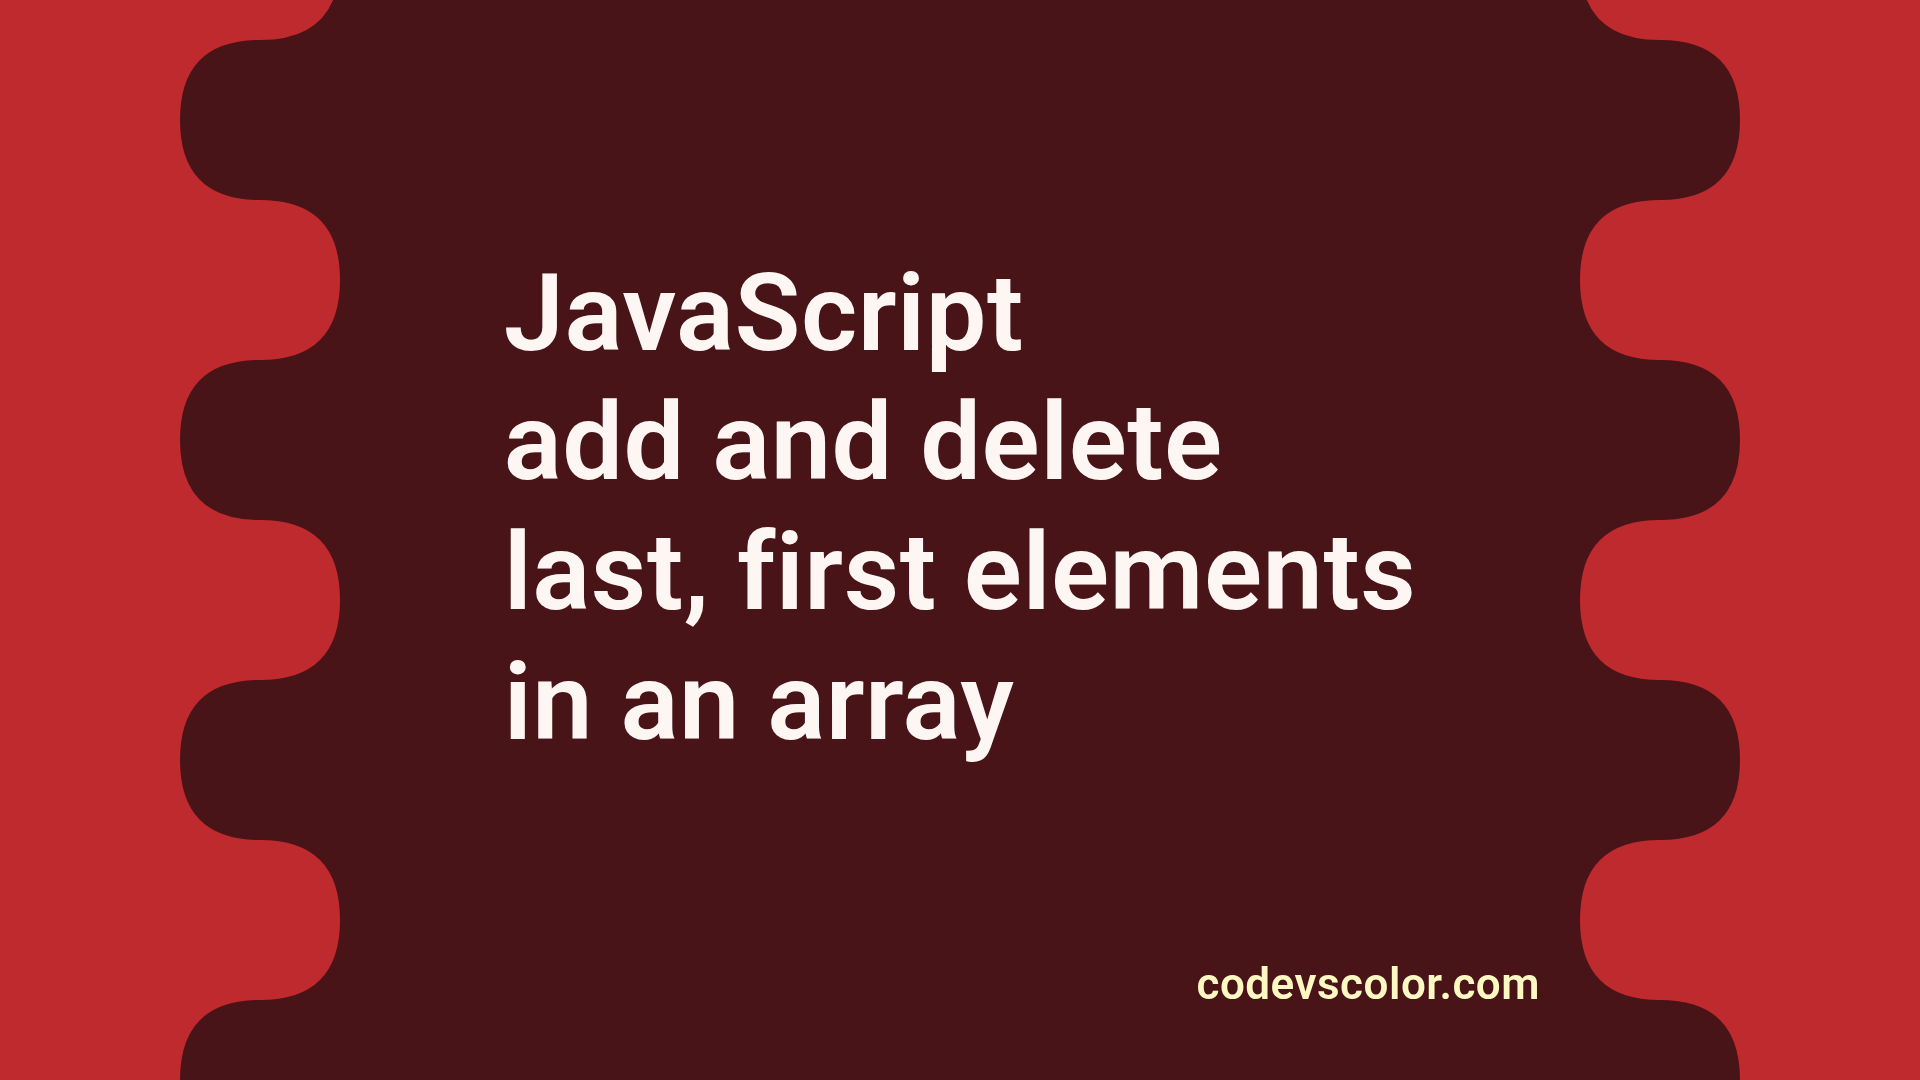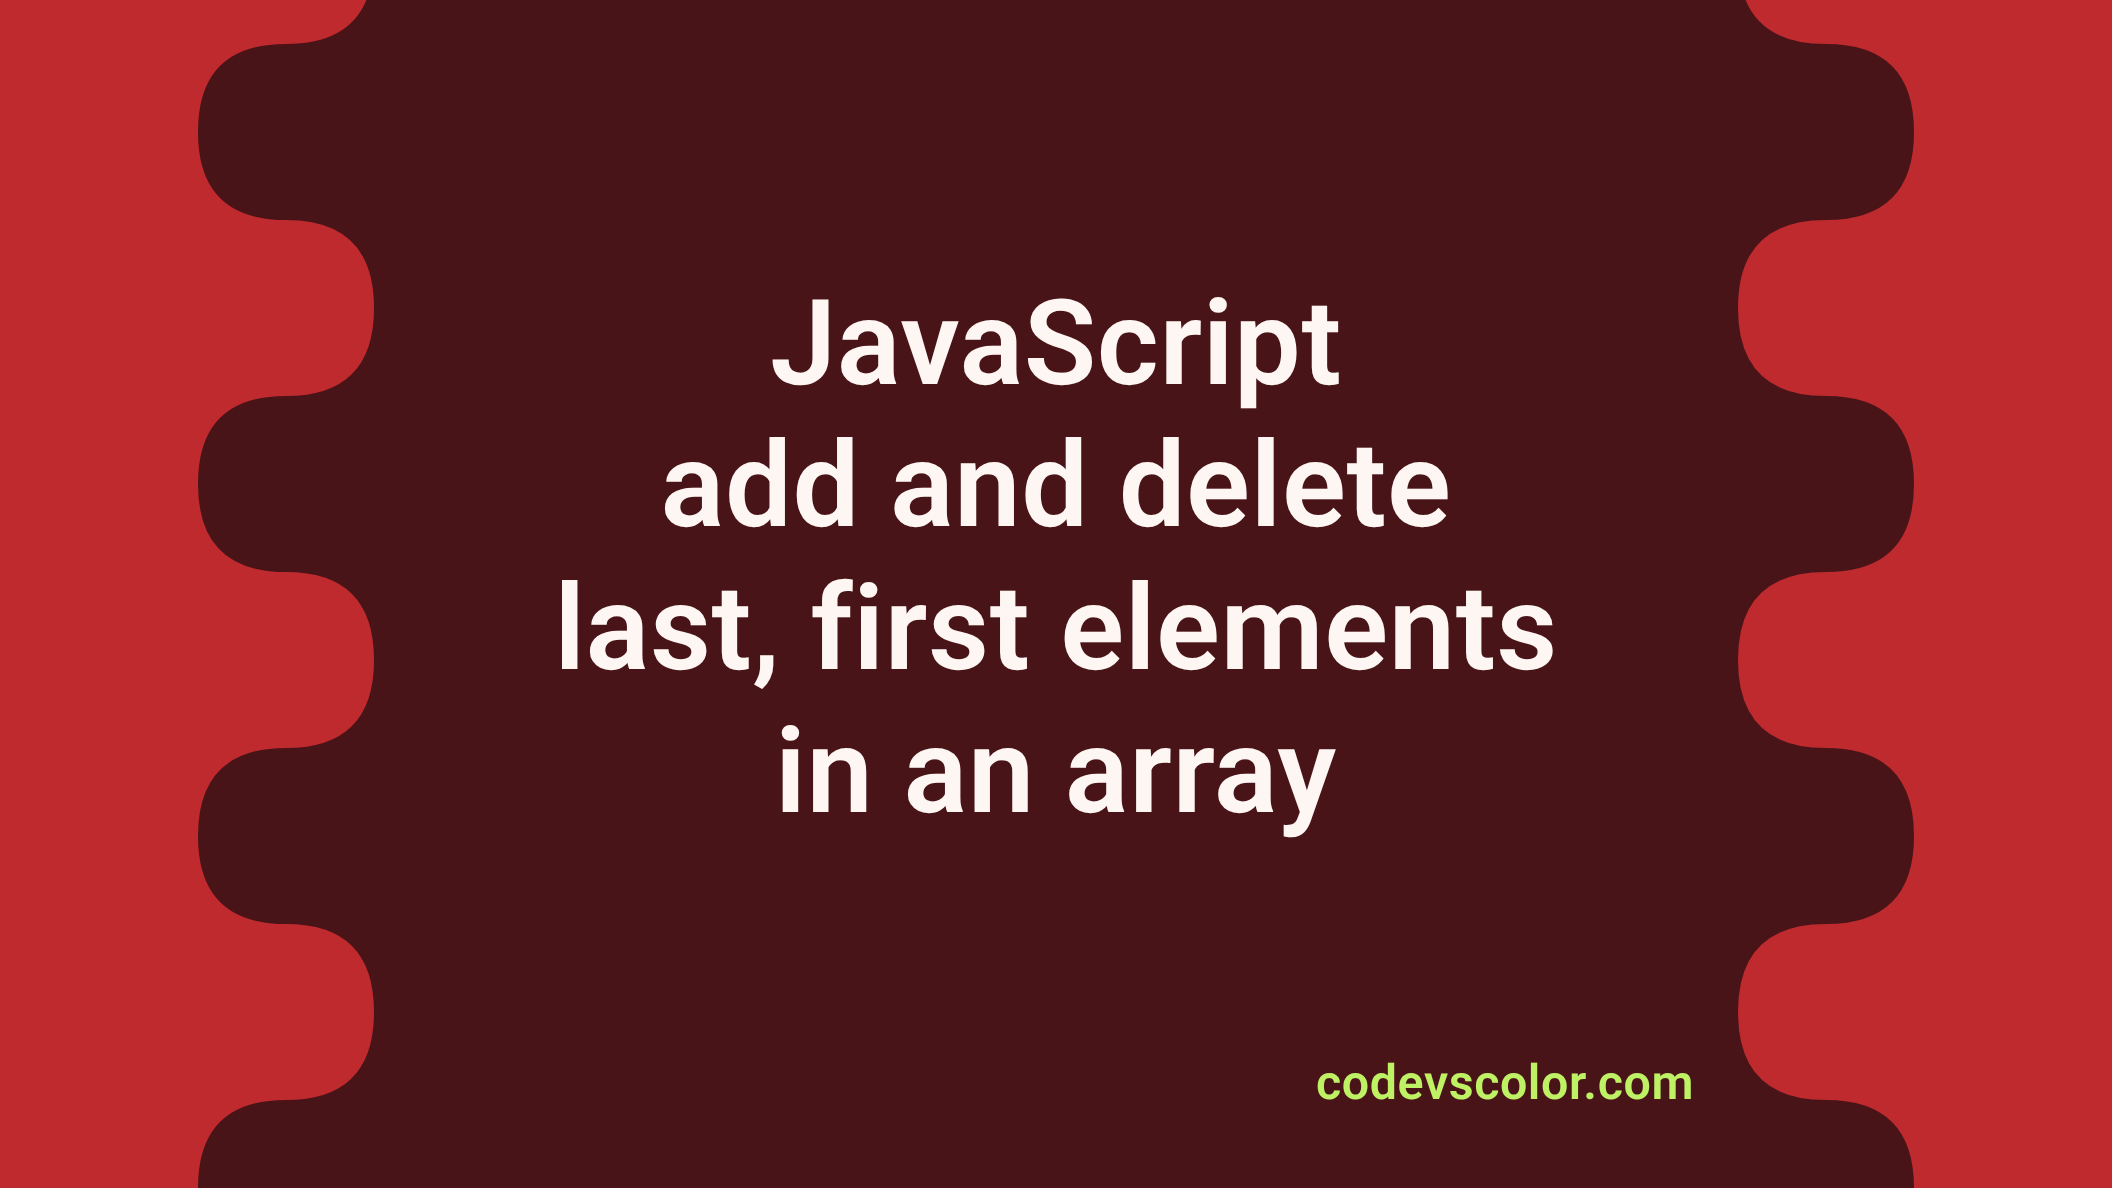--- a/index.html
+++ b/index.html
@@ -36,30 +36,29 @@
       height: 100%;
       display: flex;
       align-items: center;
       justify-content: center;
     }
     .title {
       color: #fdf6f2;
       font-size: 108px;
       line-height: 1.20;
       font-weight: 600;
-      text-align: center;
       letter-spacing: 0.5px;
       transform: translateY(-32px);
       white-space: pre-line;
     }
     .watermark {
       position: absolute;
       right: 380px;
       bottom: 70px;
-      color: #bef264;
+      color: #fef9c3;
       font-size: 44px;
       font-weight: 600;
       letter-spacing: 0.5px;
       margin-left: 40px;
     }
   </style>
 </head>
 <body>
 
 <div class="banner">

